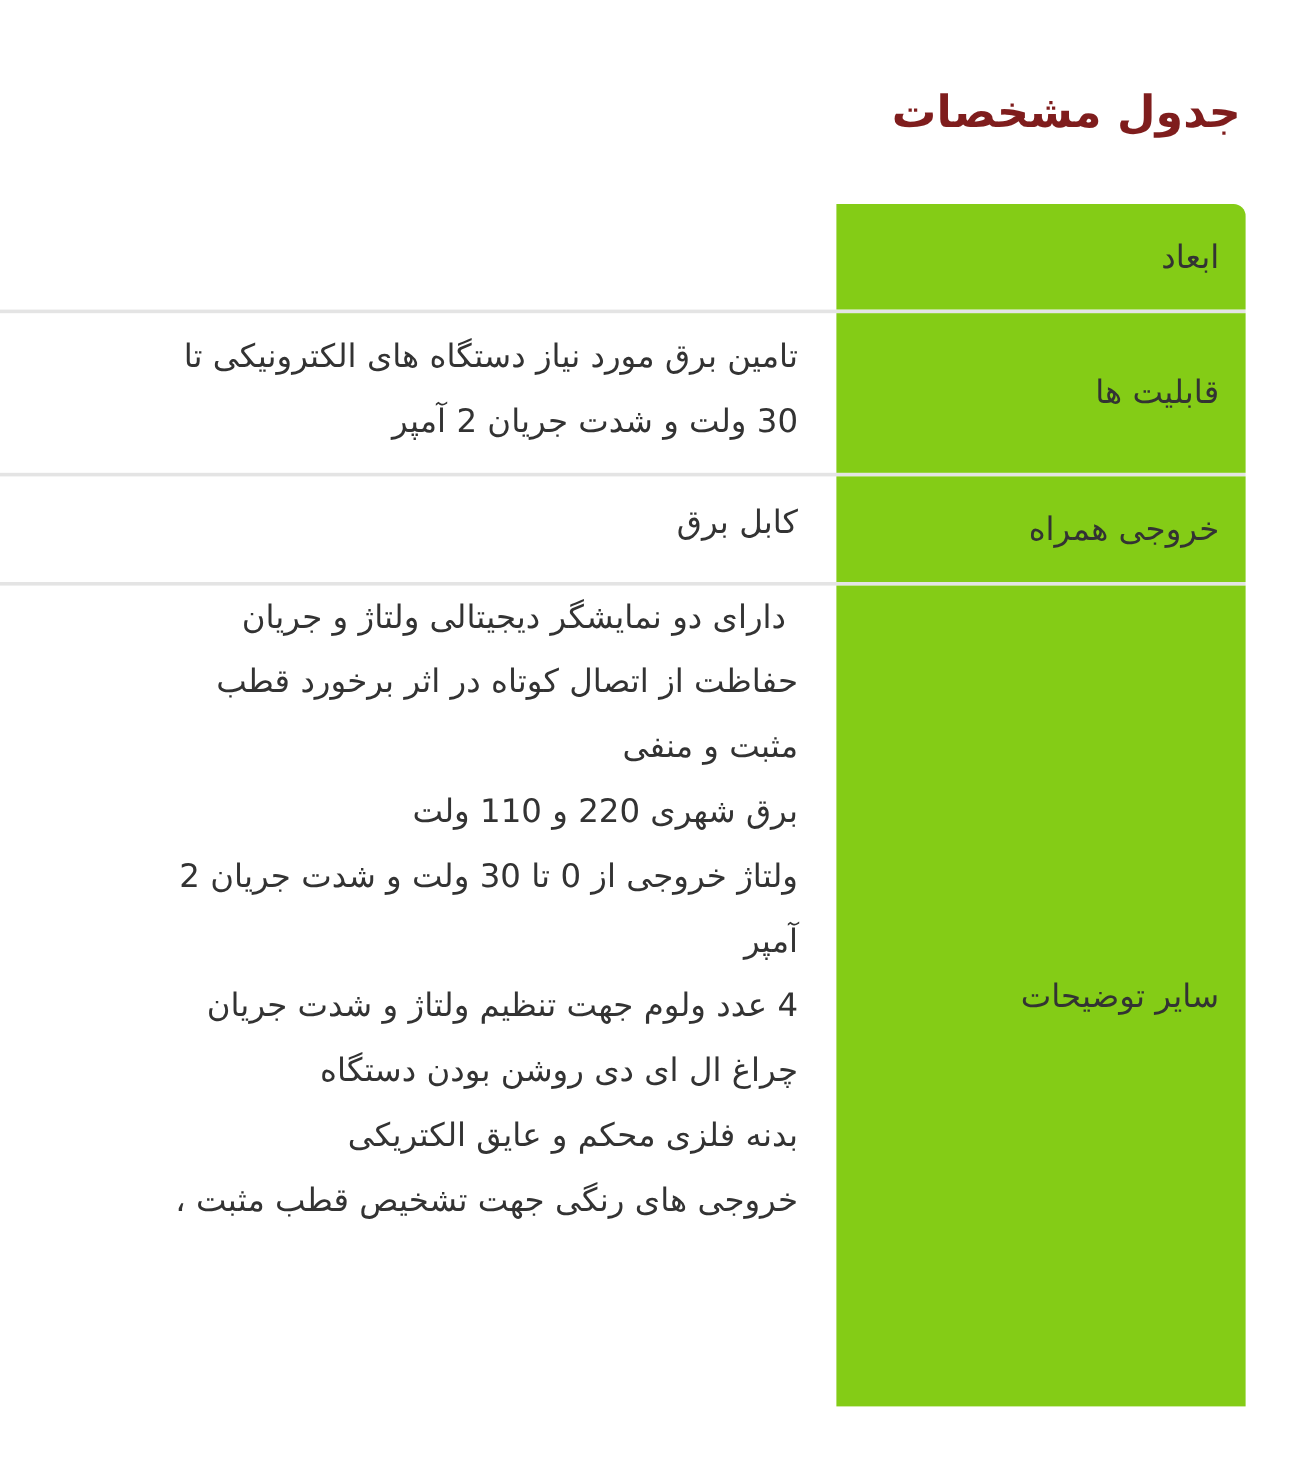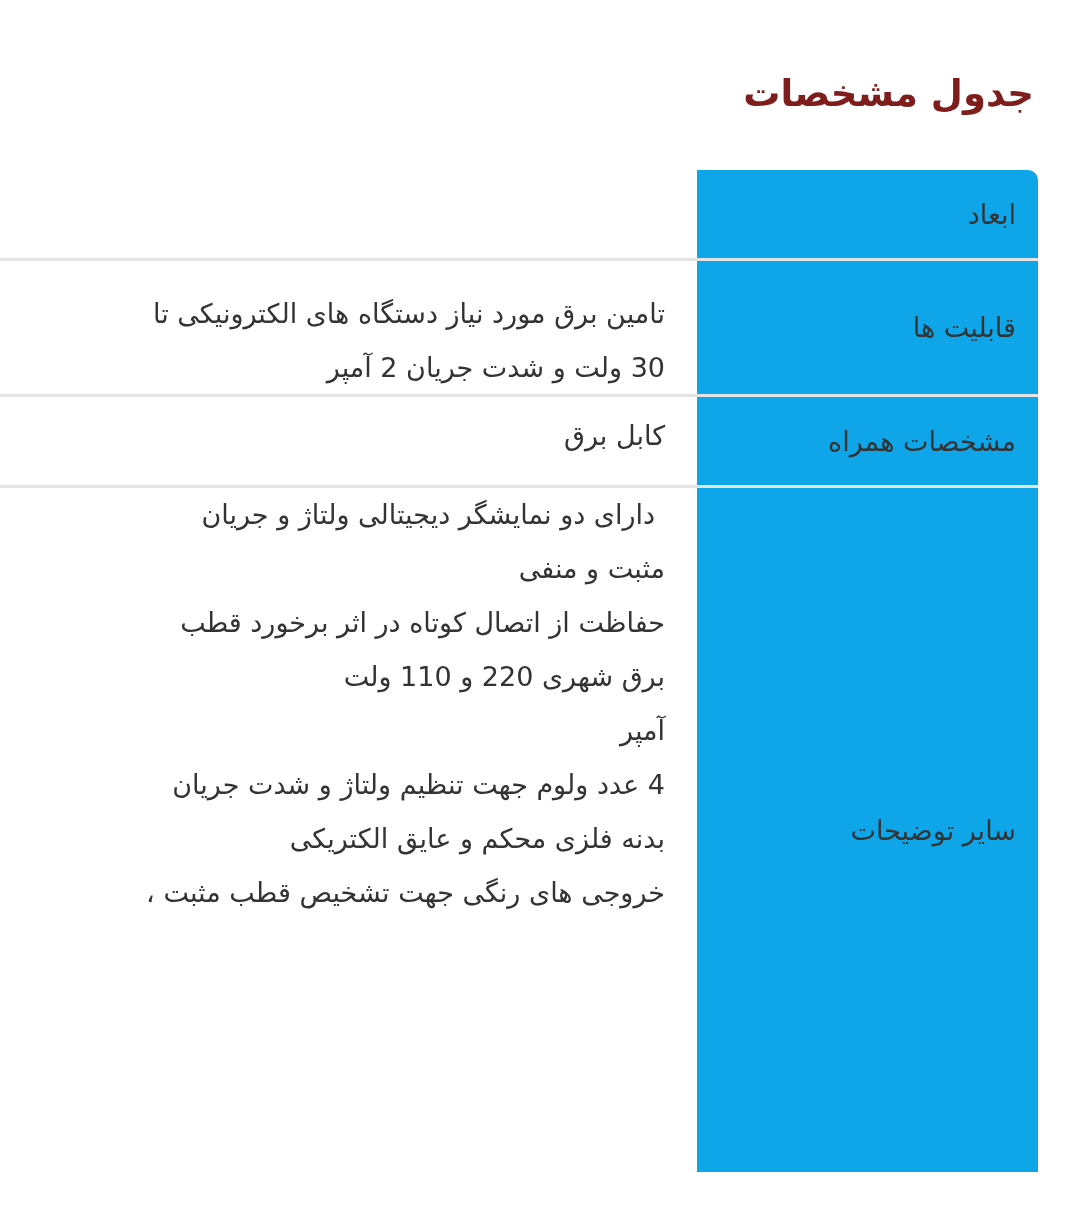--- a/index.html
+++ b/index.html
@@ -39,21 +39,21 @@
       flex-direction: row;
       direction: rtl;
       border-bottom: 3px solid #e4e4e4;
     }
     .spec-row:last-child {
       border-bottom: none;
     }
     .spec-label {
       width: 341px;
       flex: 0 0 341px;
-      background: #0ea5e9;
+      background: #84cc16;
       display: flex;
       align-items: center;
       justify-content: flex-start;
       box-sizing: border-box;
       padding-right: 22px;
       font-size: 27px;
       color: #333333;
     }
     .spec-row:first-child .spec-label {
       border-top-right-radius: 10px;
@@ -67,21 +67,21 @@
       color: #333333;
       text-align: right;
     }
     .spec-value .line {
       display: block;
       white-space: nowrap;
     }
     .row-0 { height: 88px; }
     .row-0 .spec-value { padding-top: 16px; }
     .row-1 { height: 133px; }
-    .row-1 .spec-value { padding-top: 10px; margin-top: 16px; }
+    .row-1 .spec-value { padding-top: 10px; }
     .row-2 { height: 88px; }
     .row-2 .spec-value { padding-top: 12px; }
     .row-3 { height: 684px; }
     .row-3 .spec-value { padding-top: 0; }
     .row-3 .spec-value .line:first-child { padding-right: 10px; text-align: right; }
   </style>
 </head>
 <body>
 
 <h2 class="page-title">جدول مشخصات</h2>
@@ -94,33 +94,35 @@
 
   <div class="spec-row row-1">
     <div class="spec-label">قابلیت ها</div>
     <div class="spec-value">
       <span class="line">تامین برق مورد نیاز دستگاه های الکترونیکی تا</span>
       <span class="line">30 ولت و شدت جریان 2 آمپر</span>
     </div>
   </div>
 
   <div class="spec-row row-2">
-    <div class="spec-label">مشخصات همراه</div>
+    <div class="spec-label">خروجی همراه</div>
     <div class="spec-value">
       <span class="line">کابل برق</span>
     </div>
   </div>
 
   <div class="spec-row row-3">
     <div class="spec-label">سایر توضیحات</div>
     <div class="spec-value">
       <span class="line">دارای دو نمایشگر دیجیتالی ولتاژ و جریان</span>
+      <span class="line">حفاظت از اتصال کوتاه در اثر برخورد قطب</span>
       <span class="line">مثبت و منفی</span>
-      <span class="line">حفاظت از اتصال کوتاه در اثر برخورد قطب</span>
       <span class="line">برق شهری 220 و 110 ولت</span>
+      <span class="line">ولتاژ خروجی از 0 تا 30 ولت و شدت جریان 2</span>
       <span class="line">آمپر</span>
       <span class="line">4 عدد ولوم جهت تنظیم ولتاژ و شدت جریان</span>
+      <span class="line">چراغ ال ای دی روشن بودن دستگاه</span>
       <span class="line">بدنه فلزی محکم و عایق الکتریکی</span>
       <span class="line">خروجی های رنگی جهت تشخیص قطب مثبت ،</span>
     </div>
   </div>
 
 </div>
 
 </body></html>

